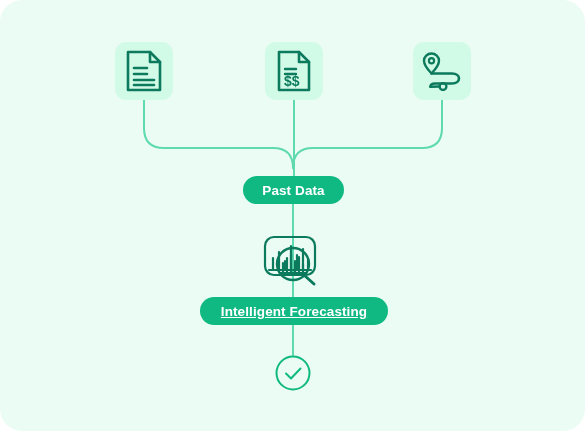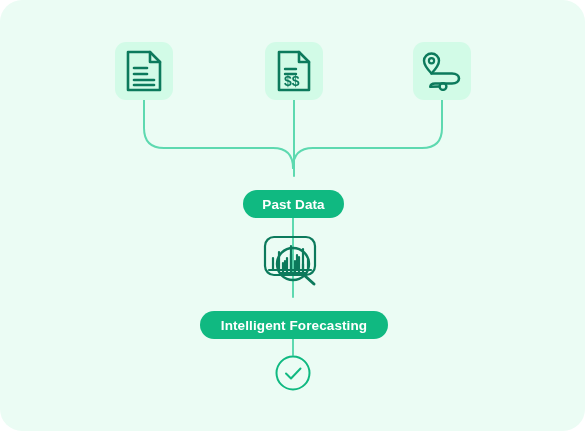--- a/index.html
+++ b/index.html
@@ -54,31 +54,31 @@
     color: #ffffff;
     font-size: 13.5px;
     font-weight: bold;
     letter-spacing: 0.1px;
     display: flex;
     align-items: center;
     justify-content: center;
     padding: 0 18px;
     white-space: nowrap;
     box-sizing: border-box;
-    margin-top: 14px;
   }
   #pill-past {
     left: 243px;
     top: 176px;
     width: 101px;
   }
   #pill-forecast {
     left: 200px;
     top: 297px;
     width: 188px;
+    text-decoration: underline;
   }
 
   
   #analysis-icon {
     position: absolute;
     left: 259px;
     top: 231px;
     width: 68px;
     height: 58px;
   }

